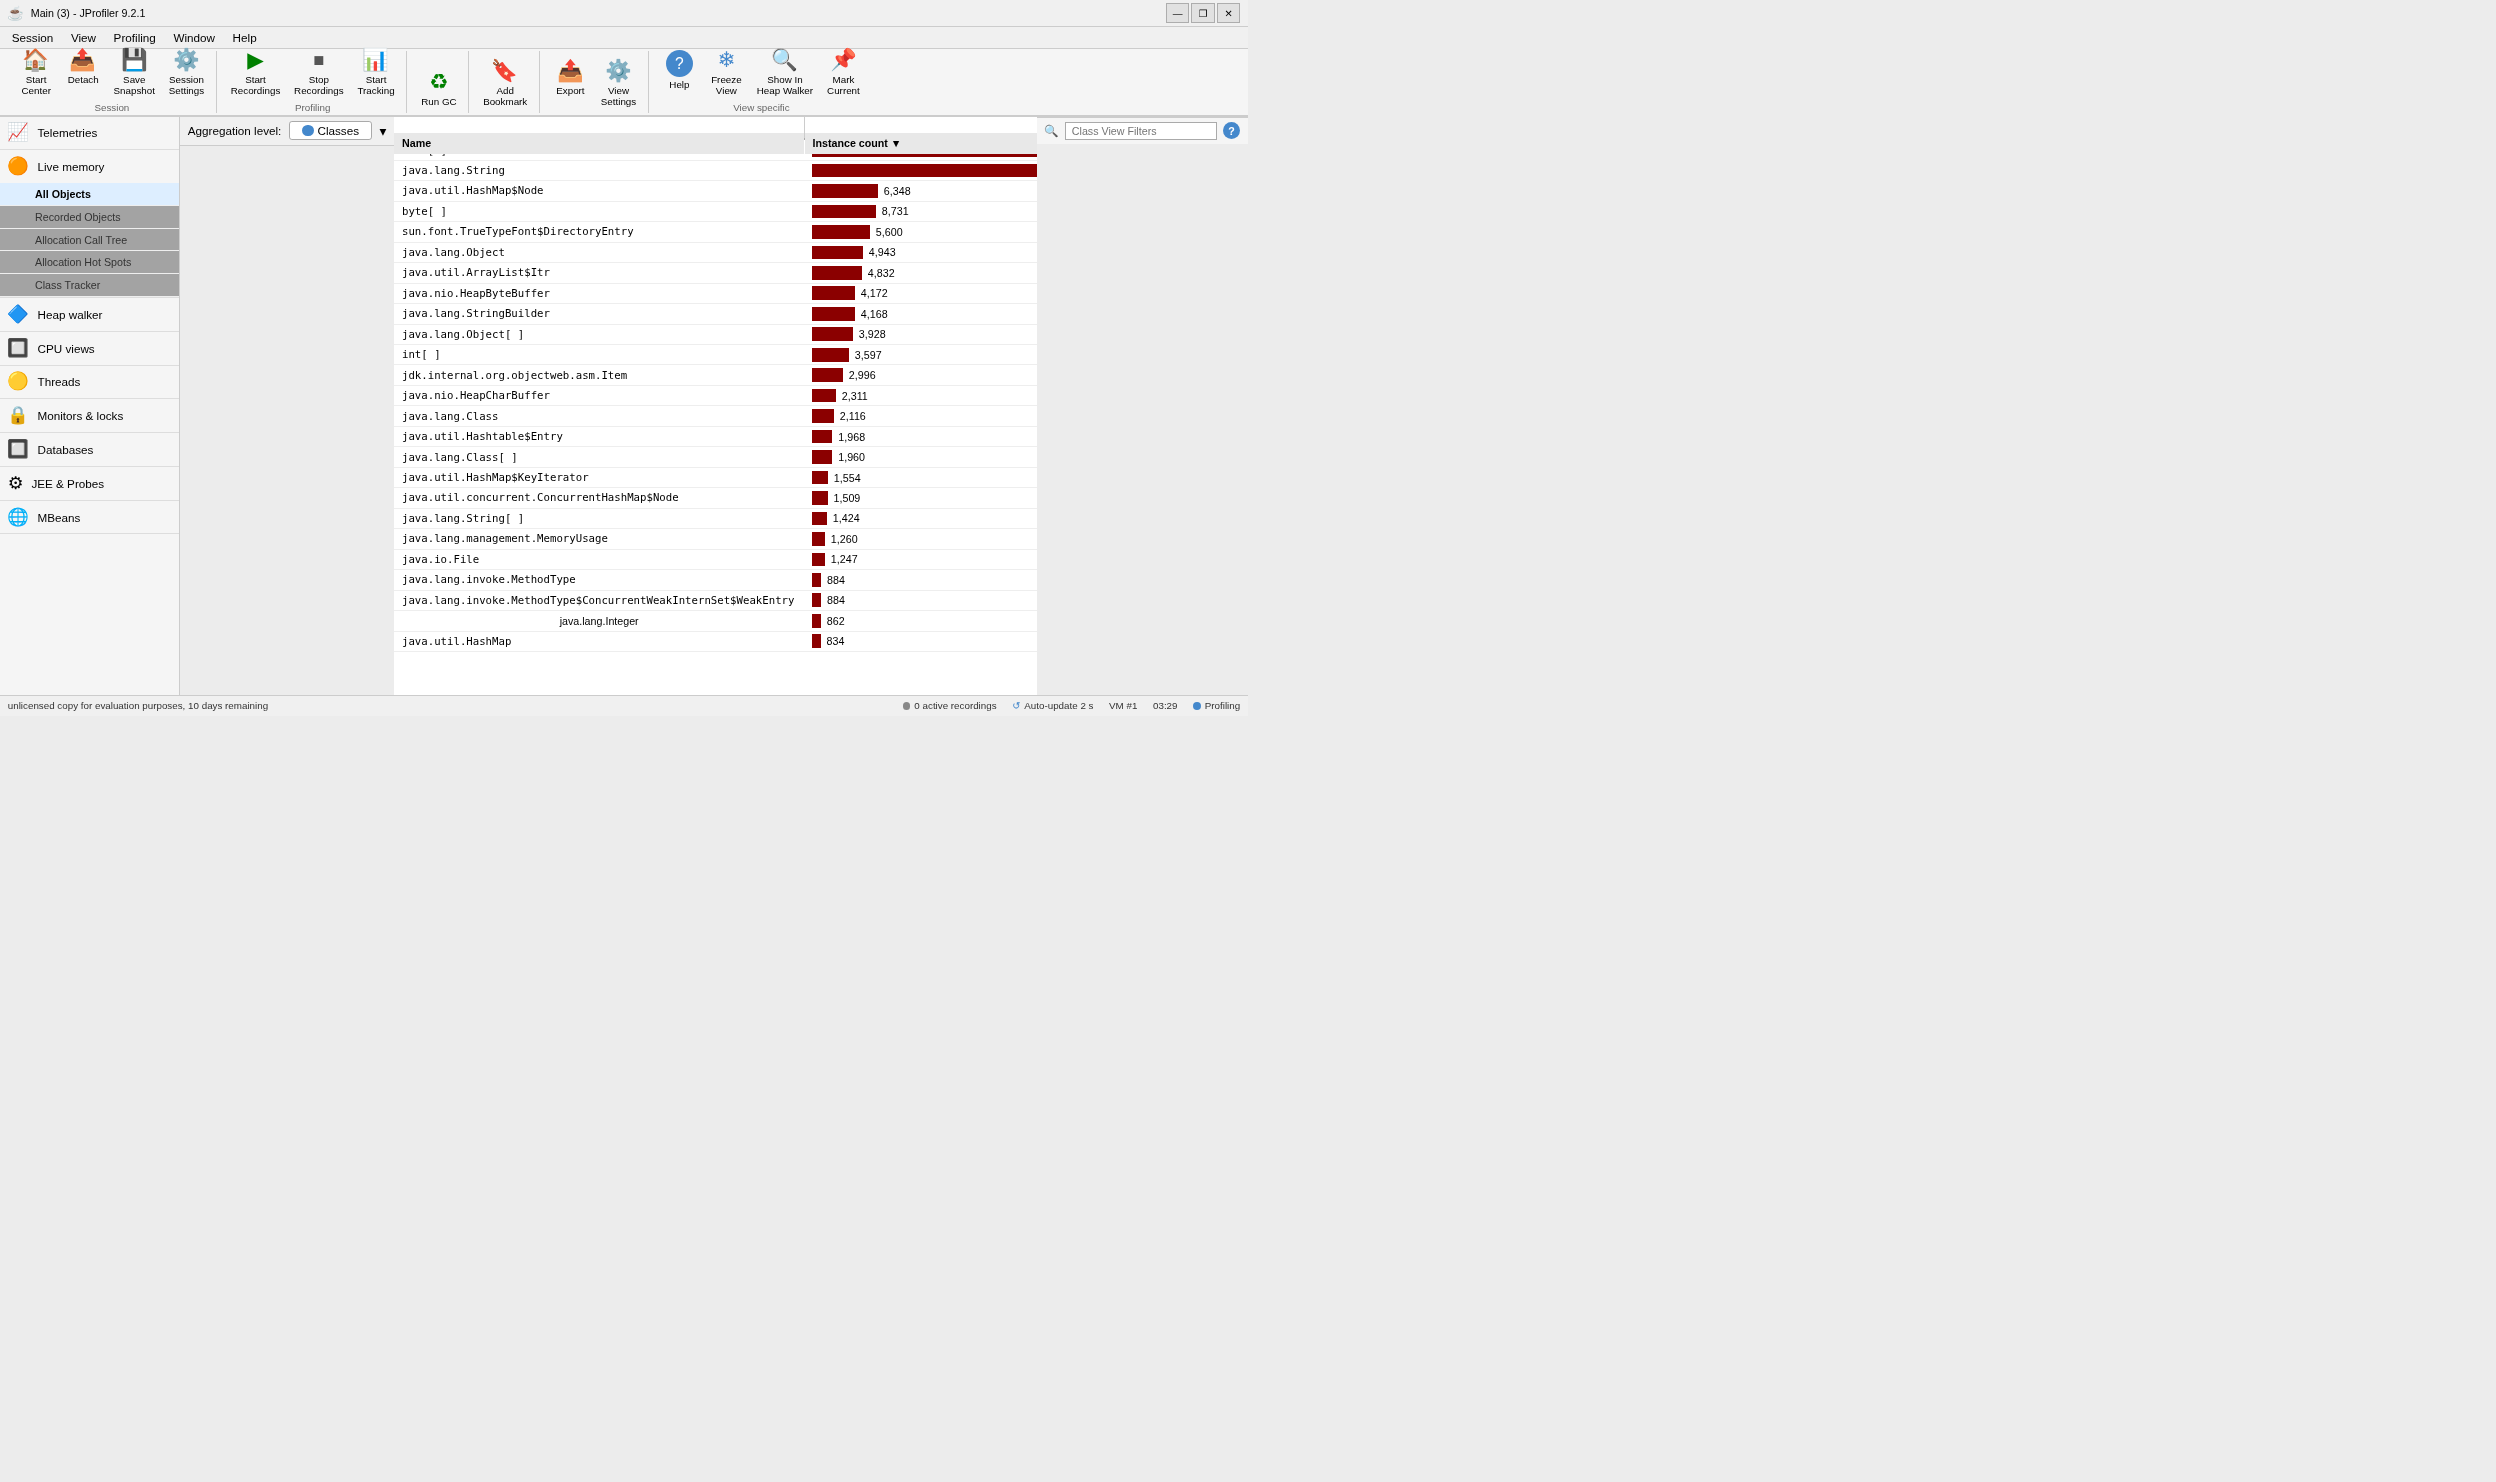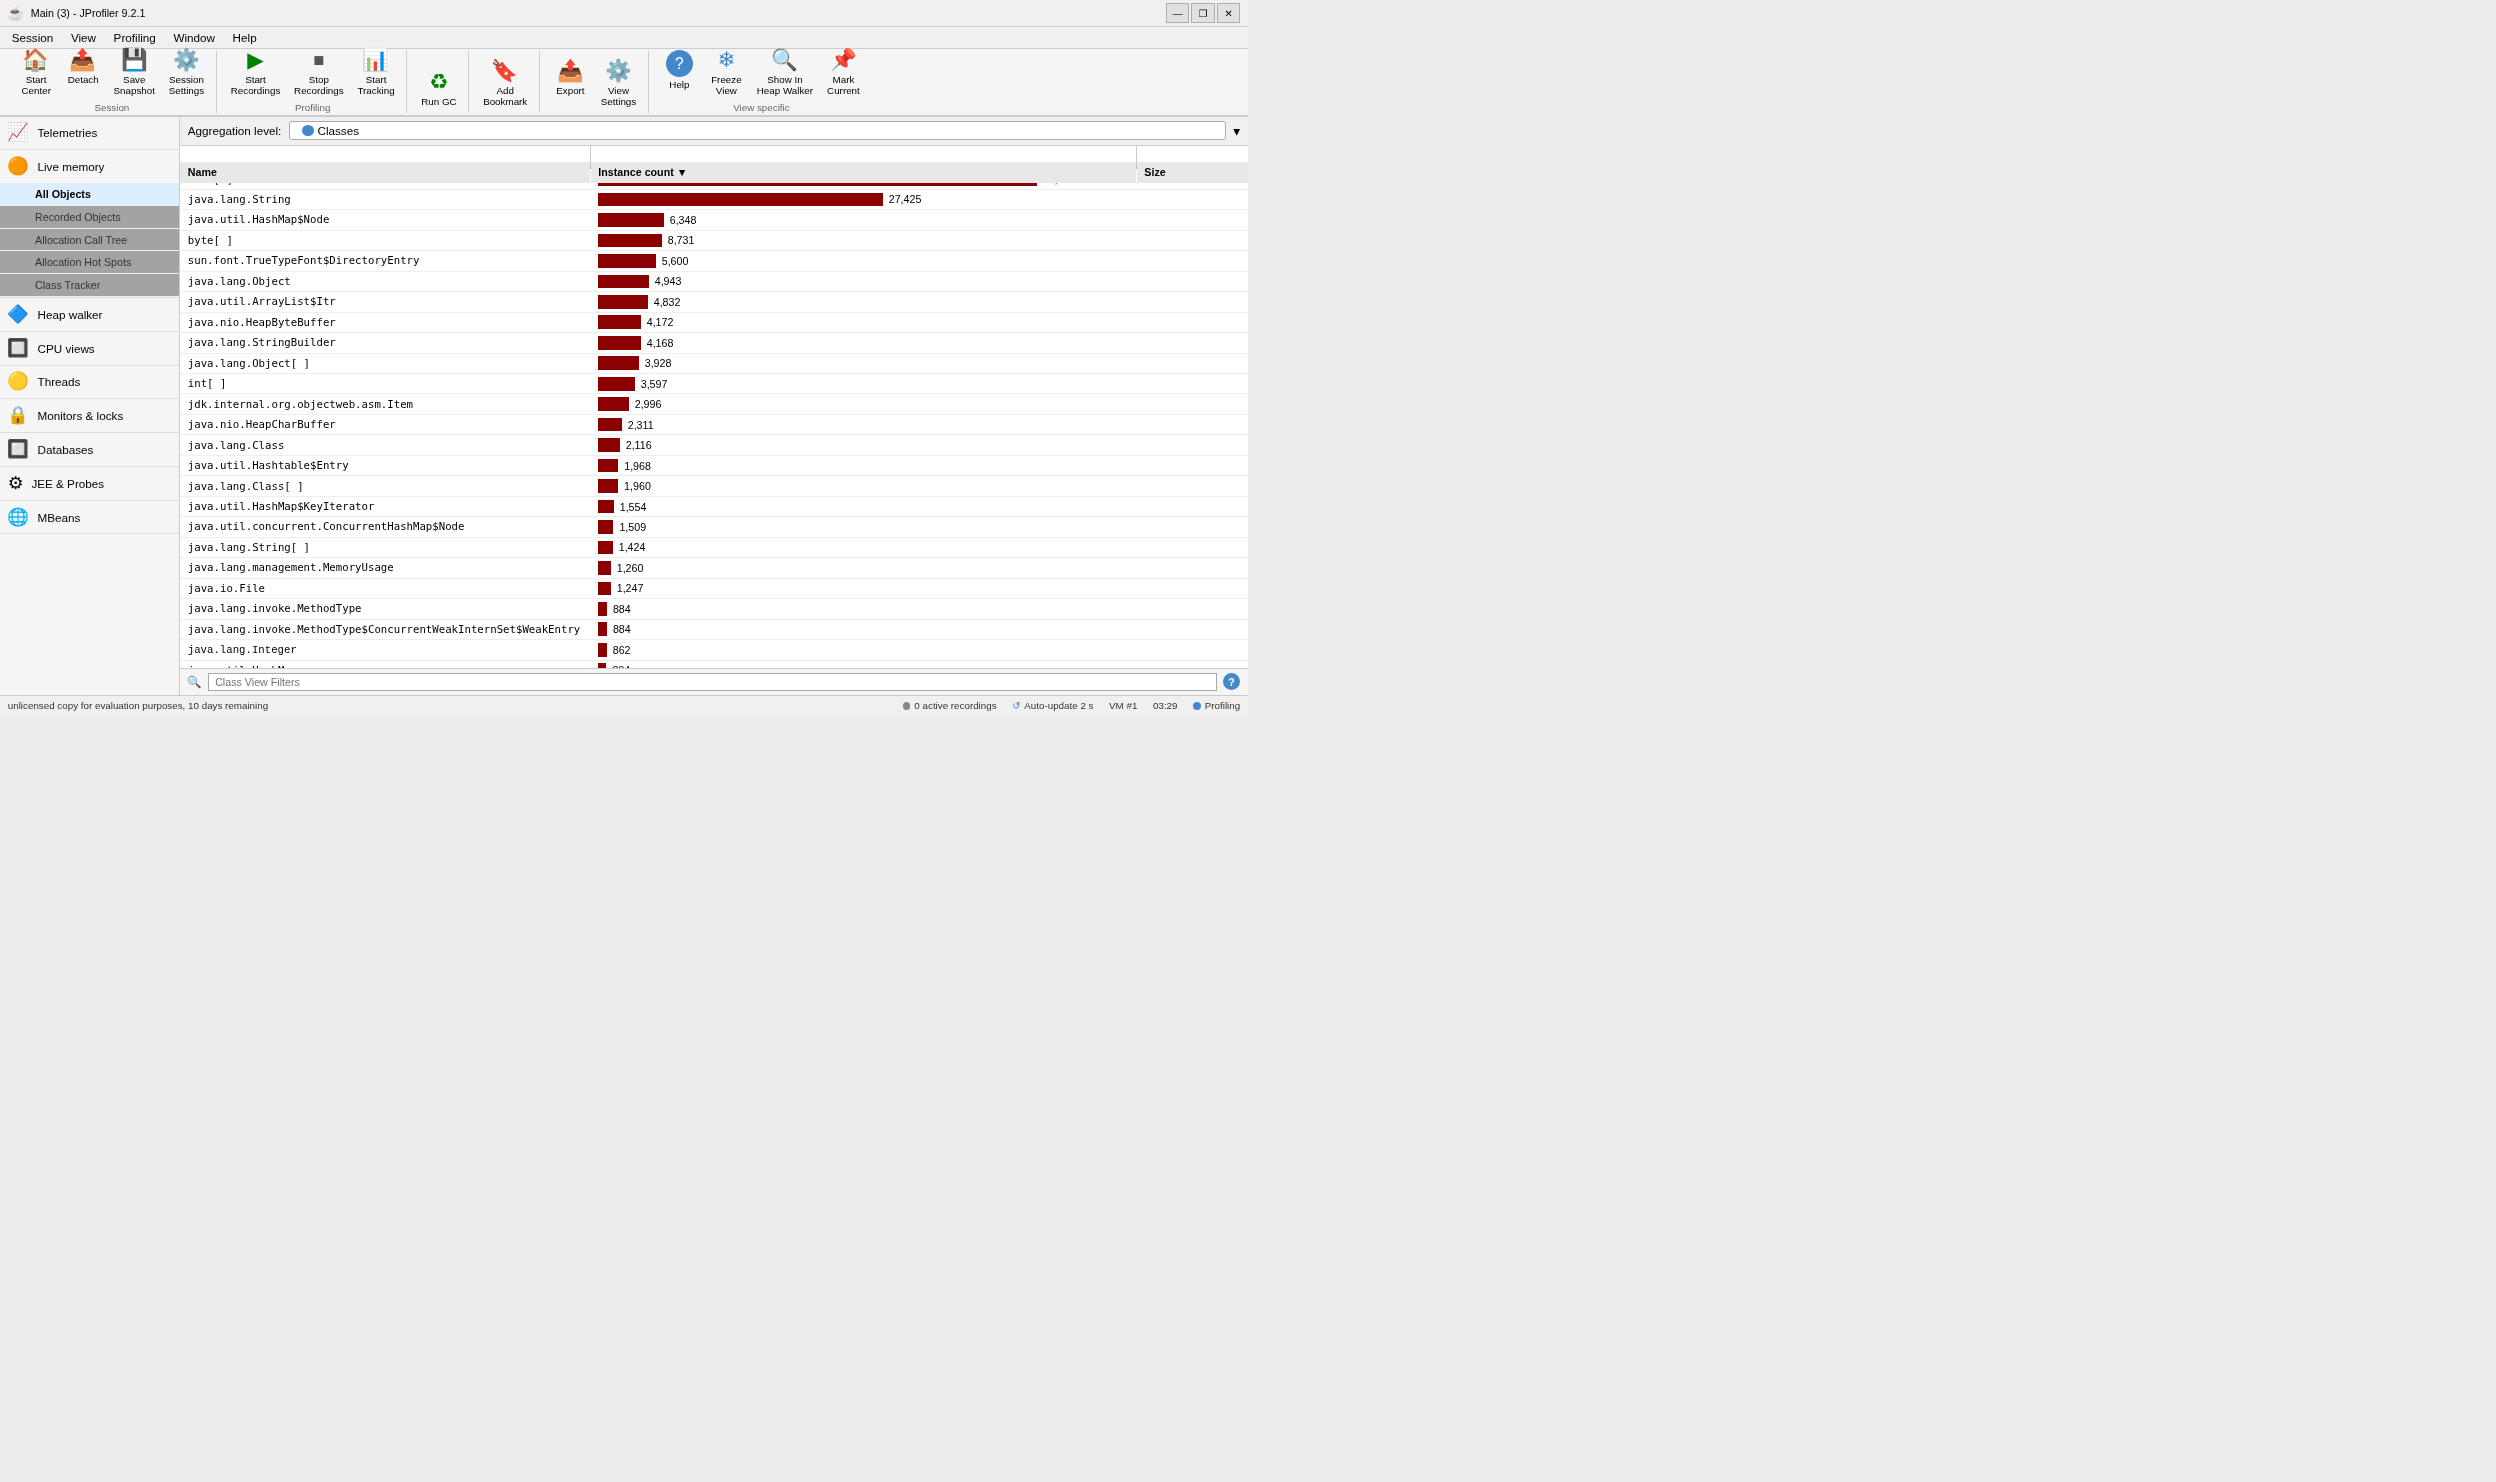--- a/index.html
+++ b/index.html
@@ -108,21 +108,21 @@
       font-size: 10.7px;
       border-bottom: 1px solid #EEEEEE;
       color: #333;
     }
     .sidebar-child.active { background: #DDEEFF; font-weight: bold; color: #000; }
 
     
     #content {
       flex: 1;
       display: flex;
-      flex-direction: column;
+      flex-direction: row;
       overflow: hidden;
     }
 
     
     #agg-bar {
       background: #F0F0F0;
       border-bottom: 1px solid #CCCCCC;
       padding: 3.9px 7.8px;
       display: flex;
       align-items: center;
@@ -659,21 +659,21 @@
               <td style="font-family: monospace; overflow: hidden; text-overflow: ellipsis; white-space: nowrap;">java.lang.invoke.MethodType$ConcurrentWeakInternSet$WeakEntry</td>
               <td>
                 <div class="bar-cell">
                   <span class="bar" style="width: 9.2px;"></span>
                   <span class="bar-label">884</span>
                 </div>
               </td>
               <td style="text-align: right;">28,288 bytes</td>
             </tr>
             <tr>
-              <td style="font-family: Liberation Mono, monospace; overflow: hidden; text-overflow: ellipsis; white-space: nowrap;">java.lang.Integer</td>
+              <td style="font-family: Liberation Sans, sans-serif; overflow: hidden; text-overflow: ellipsis; white-space: nowrap; text-align: center;">java.lang.Integer</td>
               <td>
                 <div class="bar-cell">
                   <span class="bar" style="width: 9px;"></span>
                   <span class="bar-label">862</span>
                 </div>
               </td>
               <td style="text-align: right;">13,792 bytes</td>
             </tr>
             <tr>
               <td style="font-family: monospace; overflow: hidden; text-overflow: ellipsis; white-space: nowrap;">java.util.HashMap</td>

